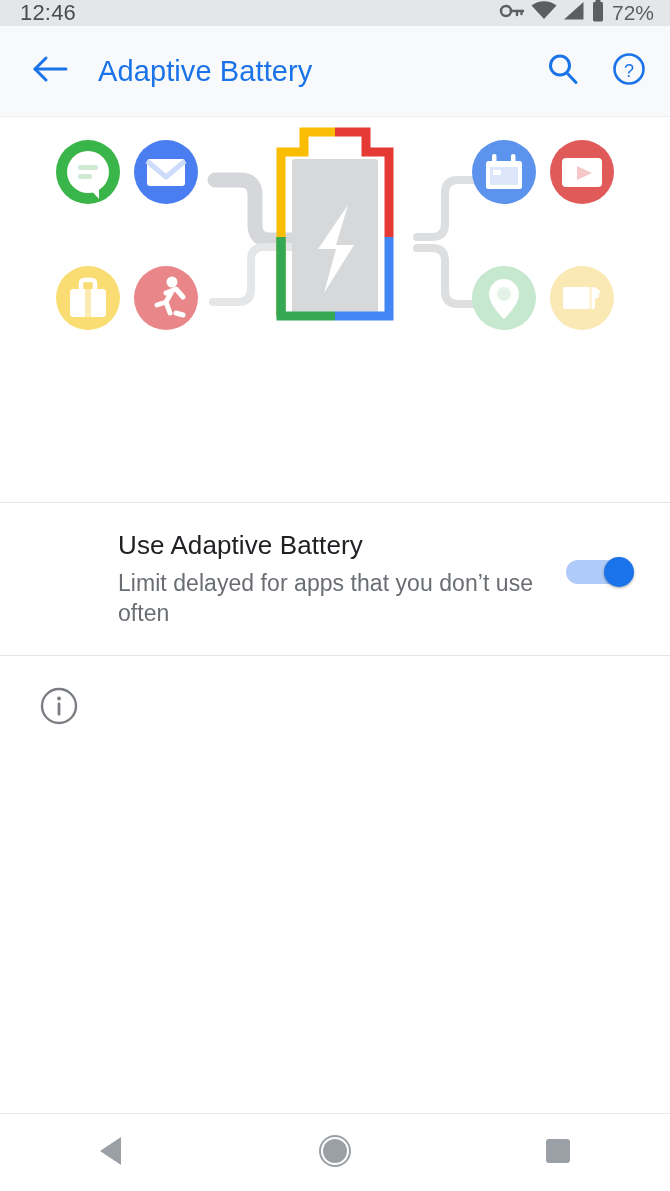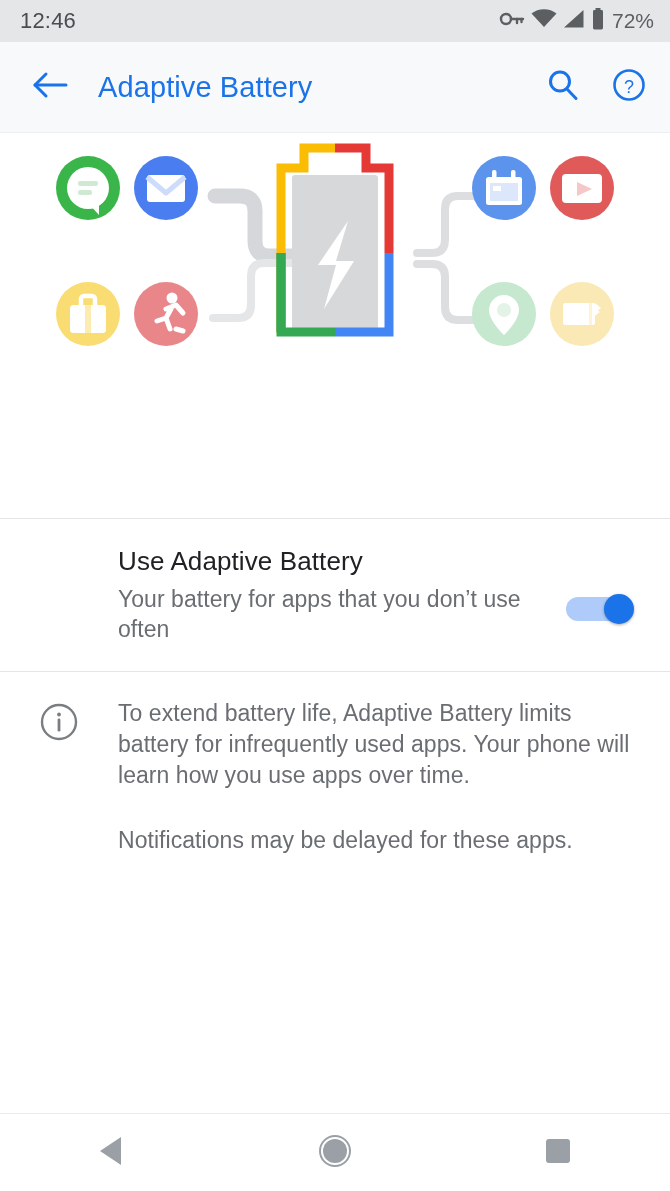--- a/index.html
+++ b/index.html
@@ -11,21 +11,21 @@
     height: 1191px;
     background: #ffffff;
     font-family: "Liberation Sans", sans-serif;
     overflow: hidden;
     position: relative;
     -webkit-font-smoothing: antialiased;
   }
 
   
   .status-bar {
-    height: 42px;
+    height: 26px;
     background: #e4e6e8;
     display: flex;
     align-items: center;
     justify-content: space-between;
     padding: 0 16px 0 20px;
     box-sizing: border-box;
   }
   .status-time {
     font-size: 22px;
     color: #4a4d50;
@@ -89,21 +89,21 @@
   
   .divider {
     height: 1px;
     background: #e3e5e7;
     width: 100%;
   }
 
   
   .toggle-row {
     display: flex;
-    align-items: center;
+    align-items: flex-start;
     padding: 28px 26px 26px 118px;
     box-sizing: border-box;
     min-height: 142px;
     position: relative;
   }
   .toggle-texts { flex: 1 1 auto; padding-right: 24px; }
   .toggle-title {
     font-size: 26px;
     color: #202124;
     line-height: 1.15;
@@ -344,44 +344,40 @@
       <rect x="589" y="170" width="3" height="22" fill="#fdf3d6"></rect>
     </g>
   </svg>
 </div>
 
 <div class="divider"></div>
 
 <div class="toggle-row">
   <div class="toggle-texts">
     <div class="toggle-title">Use Adaptive Battery</div>
-    <div class="toggle-summary">Your battery for apps that you don’t use often</div>
+    <div class="toggle-summary">Limit delayed for apps that you don’t use often</div>
   </div>
   <div class="switch">
     <div class="switch-track"></div>
     <div class="switch-thumb"></div>
   </div>
 </div>
 
 <div class="divider"></div>
 
 <div class="info-row">
   <div class="info-icon-wrap">
     <span>
       <svg width="40" height="40" viewBox="0 0 40 40">
         <circle cx="20" cy="20" r="17" fill="none" stroke="#7a7e82" stroke-width="2.4"></circle>
         <circle cx="20" cy="12.5" r="1.9" fill="#7a7e82"></circle>
         <rect x="18.6" y="16.5" width="2.8" height="13" rx="1.3" fill="#7a7e82"></rect>
       </svg>
     </span>
   </div>
-  <div class="info-texts">
-    <div class="info-p">To extend battery life, Adaptive Battery limits battery for infrequently used apps. Your phone will learn how you use apps over time.</div>
-    <div class="info-p">Notifications may be delayed for these apps.</div>
-  </div>
 </div>
 
 <div class="nav-bar">
   <div class="nav-btn">
     <span>
       <svg width="30" height="32" viewBox="0 0 30 32">
         <path d="M24 2 L3 16 L24 30 Z" fill="#9aa0a6"></path>
       </svg>
     </span>
   </div>

